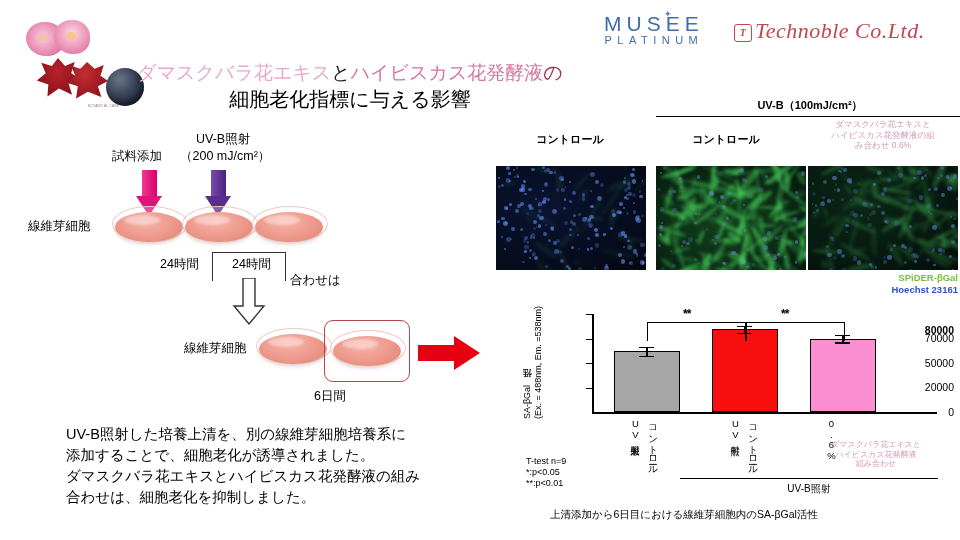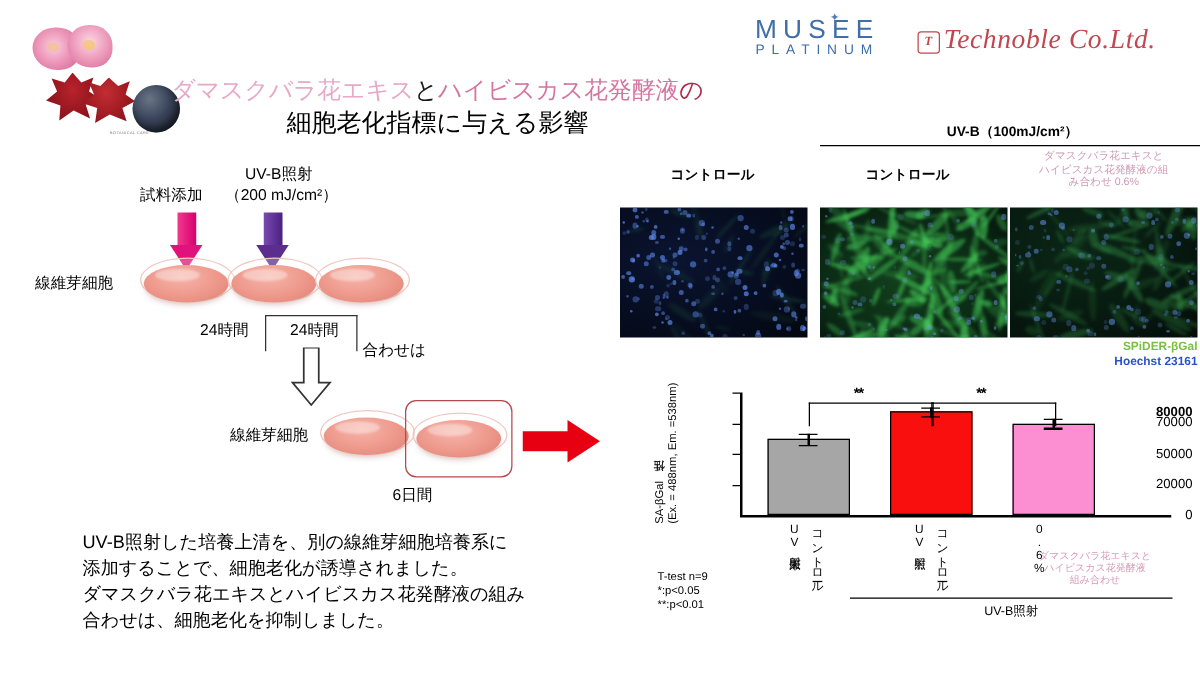--- a/index.html
+++ b/index.html
@@ -940,18 +940,19 @@
 
   <div id="stats">
     <div>T-test n=9</div>
     <div>*:p&lt;0.05</div>
     <div>**:p&lt;0.01</div>
   </div>
 
   <div id="uvb-underline" style="left:160px;top:178px;width:258px;"></div>
   <div id="uvb-label" style="left:160px;top:182px;width:258px;">UV-B照射</div>
 
+  <div id="chart-caption" style="left:30px;top:208px;">上清添加から6日目における線維芽細胞内のSA-βGal活性</div>
 </div>
 
 <div id="description">UV-B照射した培養上清を、別の線維芽細胞培養系に
 添加することで、細胞老化が誘導されました。
 ダマスクバラ花エキスとハイビスカス花発酵液の組み
 合わせは、細胞老化を抑制しました。</div>
 
 </body></html>

